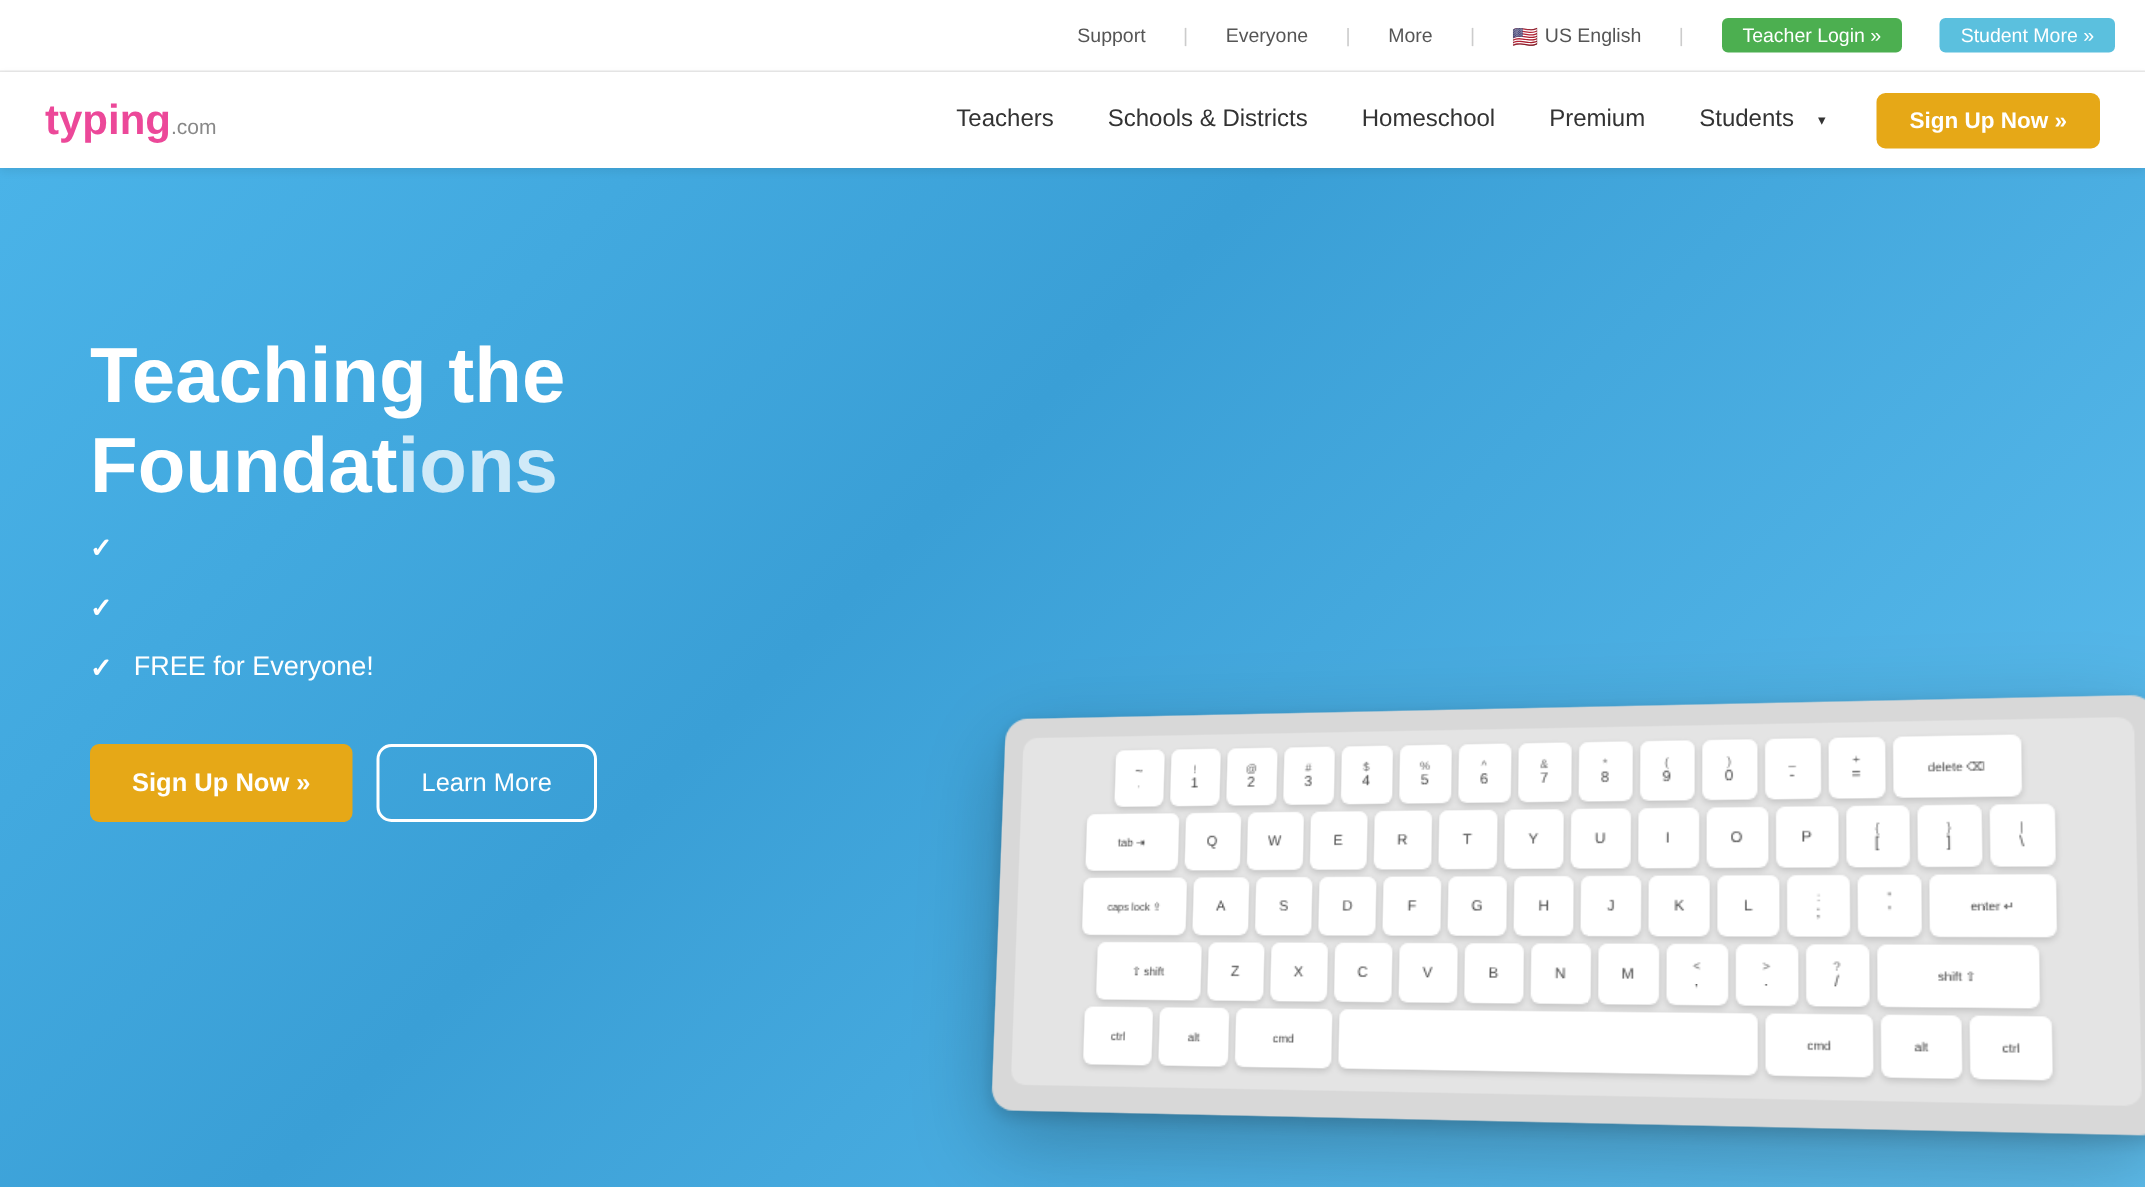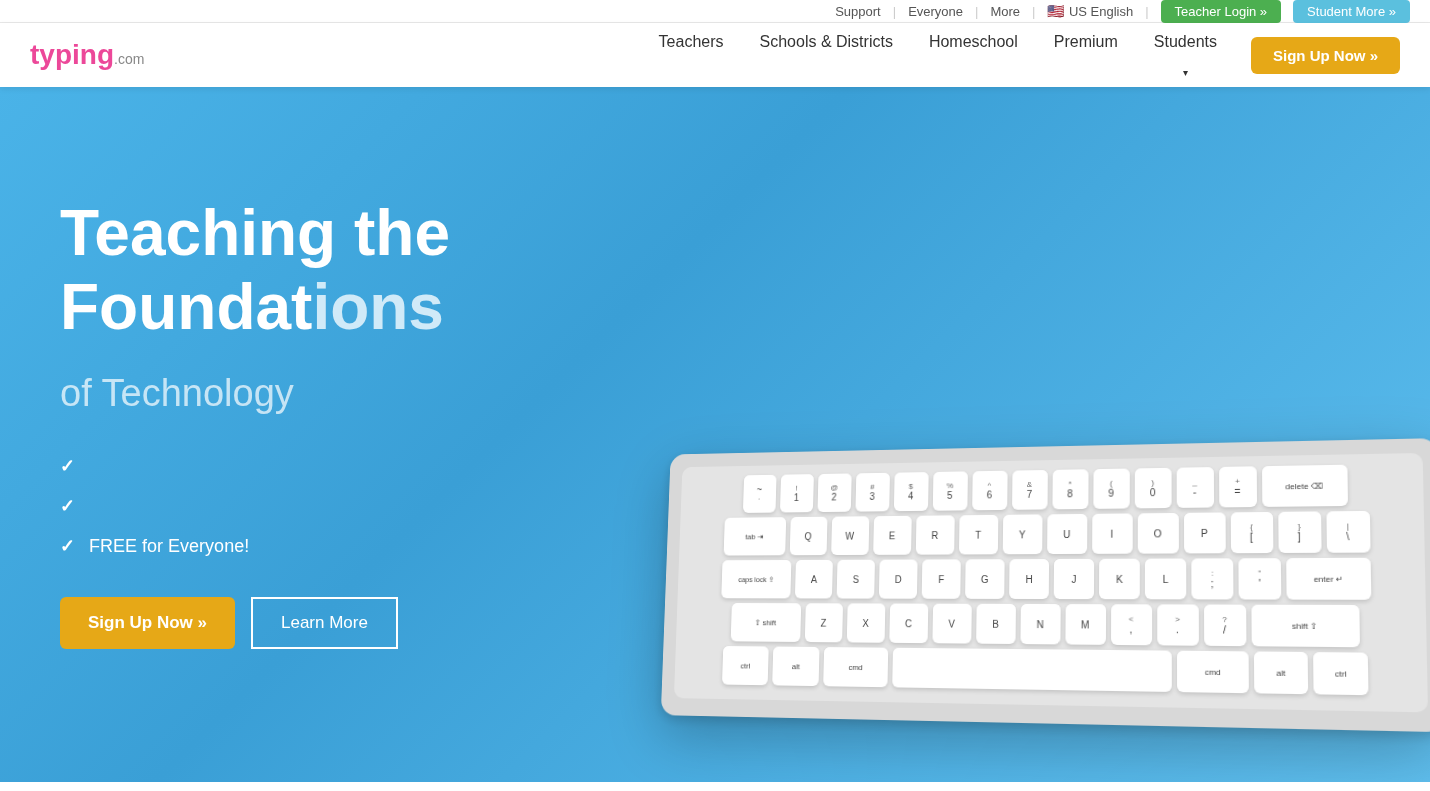--- a/index.html
+++ b/index.html
@@ -2,26 +2,26 @@
 <html><head>
   <meta charset="utf-8">
   <style>
     * { margin: 0; padding: 0; box-sizing: border-box; }
     body { font-family: -apple-system, BlinkMacSystemFont, 'Segoe UI', Arial, sans-serif; width: 1430px; overflow-x: hidden; }
 
     
     .topbar {
       background: #fff;
       border-bottom: 1px solid #e8e8e8;
-      height: 23px;
+      height: 48px;
       display: flex;
       align-items: center;
       justify-content: flex-end;
       padding: 0 20px;
-      gap: 12px;
+      gap: 25px;
       font-size: 13px;
       color: #555;
     }
     .topbar-sep { color: #ccc; }
     .topbar a { color: #555; text-decoration: none; }
     .topbar-lang { display: flex; align-items: center; gap: 4px; }
     .topbar-lang .flag { font-size: 14px; }
     .btn-teacher-login {
       background: #4caf50;
       color: #fff;
@@ -55,37 +55,36 @@
     .logo {
       font-size: 28px;
       font-weight: 700;
       color: #222;
       margin-right: auto;
     }
     .logo .logo-typing { font-weight: 900; color: #ec4899; }
     .logo .logo-dot-com { font-size: 14px; font-weight: 400; color: #888; }
     .nav-links {
       display: flex;
-      align-items: flex-start;
+      align-items: flex-end;
       gap: 0;
       list-style: none;
     }
     .nav-links li a {
       text-decoration: none;
       color: #333;
       font-size: 16px;
       font-weight: 500;
       padding: 0 18px;
       white-space: nowrap;
     }
     .nav-students {
       display: flex;
       align-items: center;
       gap: 16px;
-      flex-direction: column;
     }
     .chevron-down {
       font-size: 10px;
       color: #333;
     }
     .btn-signup-nav {
       background: #e6a817;
       color: #fff;
       border: none;
       padding: 10px 22px;
@@ -107,25 +106,25 @@
       position: relative;
       overflow: hidden;
     }
     .hero-content {
       max-width: 560px;
       padding-top: 30px;
       z-index: 2;
       position: relative;
     }
     .hero-title {
-      font-size: 64px;
+      font-size: 52px;
       font-weight: 700;
       color: #fff;
       line-height: 1.15;
-      margin-bottom: 28px;
+      margin-bottom: 12px;
     }
     .hero-title .highlight { color: #d0eaf8; }
     .hero-subtitle {
       font-size: 38px;
       font-weight: 400;
       color: rgba(255,255,255,0.7);
       margin-bottom: 40px;
     }
     .hero-features {
       list-style: none;
@@ -158,21 +157,21 @@
       font-size: 17px;
       font-weight: 600;
       cursor: pointer;
       white-space: nowrap;
     }
     .btn-learn-more {
       background: transparent;
       color: #fff;
       border: 2px solid #fff;
       padding: 14px 28px;
-      border-radius: 0;
+      border-radius: 10px;
       font-size: 17px;
       font-weight: 500;
       cursor: pointer;
       white-space: nowrap;
     }
 
     
     .keyboard-container {
       position: absolute;
       right: -20px;
@@ -272,21 +271,20 @@
     </li>
   </ul>
   <button class="btn-signup-nav">Sign Up Now »</button>
 </nav>
 
 <section class="hero">
   <div class="hero-content">
     <h1 class="hero-title">
       <span>Teaching the Foundat</span><span class="highlight">ions</span>
     </h1>
-    <div class="hero-subtitle">of Technology</div>
     <ul class="hero-features">
       <li>
         <span class="check-icon">✓</span>
       </li>
       <li>
         <span class="check-icon">✓</span>
       </li>
       <li>
         <span class="check-icon">✓</span>
         <span>FREE for Everyone!</span>

